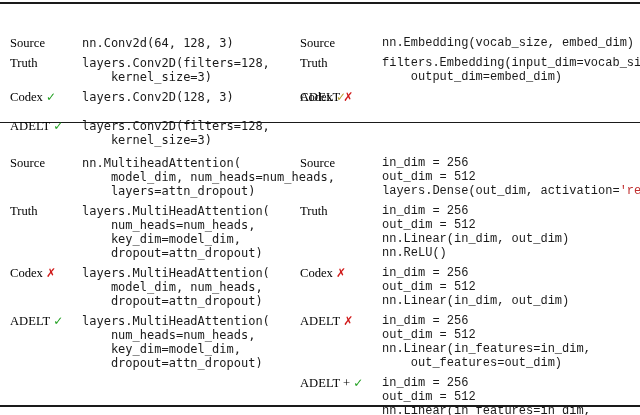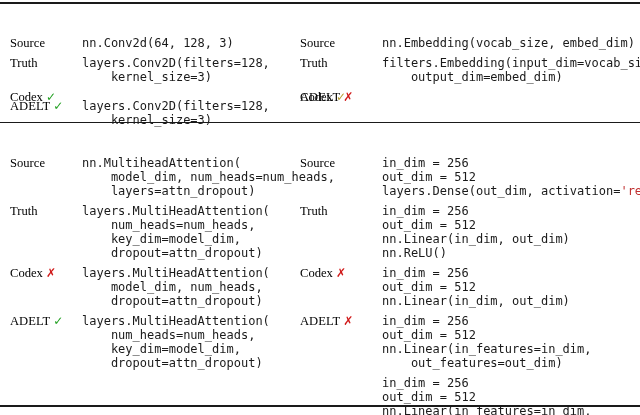--- a/index.html
+++ b/index.html
@@ -85,21 +85,21 @@
   .mark-part  { color: #b8a038; }
 
   .row-code {
     margin-left: 82px;
     font-family: "DejaVu Sans Mono", "Liberation Mono", monospace;
     font-size: 12px;
     line-height: 14px;
     white-space: pre;
     color: #1a1a1a;
   }
-  .panel-right .row-code { margin-left: 97px; }
+  .panel-right .row-code { margin-left: 97px; font-family: Liberation Mono, monospace; }
 
   .str { color: #c03030; }
 
   .spacer-gap { height: 9px; }
 </style>
 </head>
 <body>
 
 <div class="table-figure">
 
@@ -122,20 +122,21 @@
           <span>Truth</span>
         </div>
         <div class="row-code">layers.Conv2D(filters=128,
     kernel_size=3)</div>
       </div>
 
       <div class="row">
         <div class="row-label">
           <span>Codex</span><span class="mark mark-ok">✓</span>
         </div>
+        <div class="row-code">layers.Conv2D(128, 3)</div>
       </div>
 
       <div class="spacer-gap"></div>
 
       <div class="row">
         <div class="row-label">
           <span>ADELT</span><span class="mark mark-ok">✓</span>
         </div>
         <div class="row-code">layers.Conv2D(filters=128,
     kernel_size=3)</div>
@@ -253,20 +254,23 @@
         <div class="row-label">
           <span>ADELT</span><span class="mark mark-bad">✗</span>
         </div>
         <div class="row-code">in_dim = 256
 out_dim = 512
 nn.Linear(in_features=in_dim,
     out_features=out_dim)</div>
       </div>
 
       <div class="row">
+        <div class="row-label">
+          <span>ADELT +</span><span class="mark mark-ok">✓</span>
+        </div>
         <div class="row-code">in_dim = 256
 out_dim = 512
 nn.Linear(in_features=in_dim,
     out_features=out_dim)
 nn.ReLU()</div>
       </div>
 
     </div>
   </div>
 

